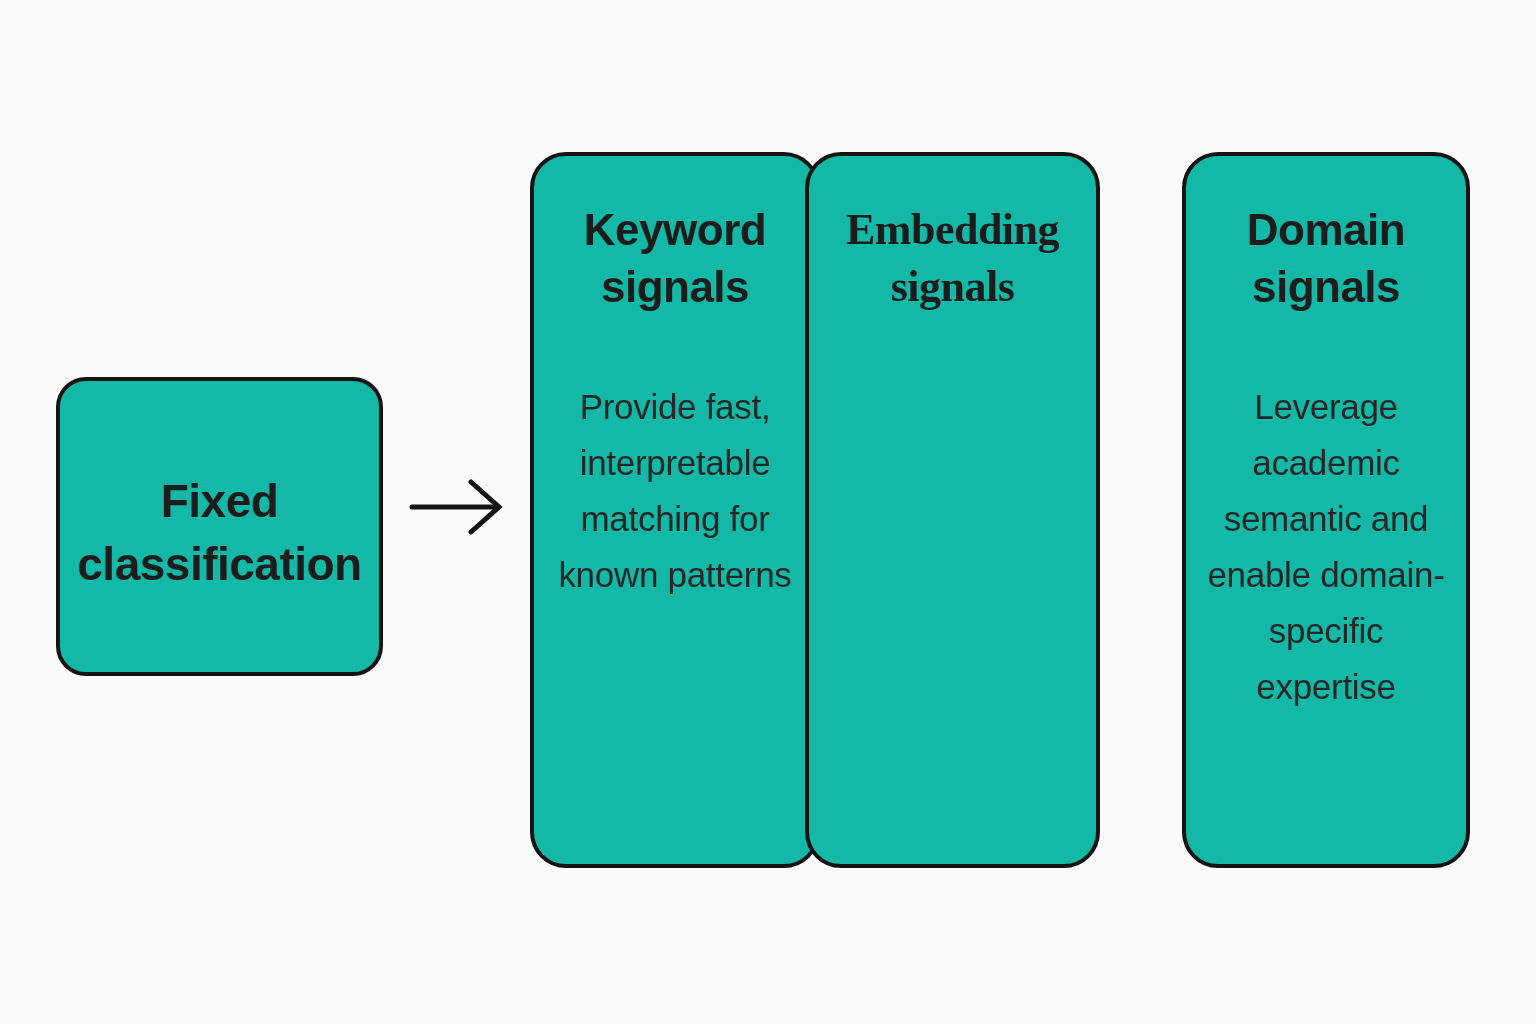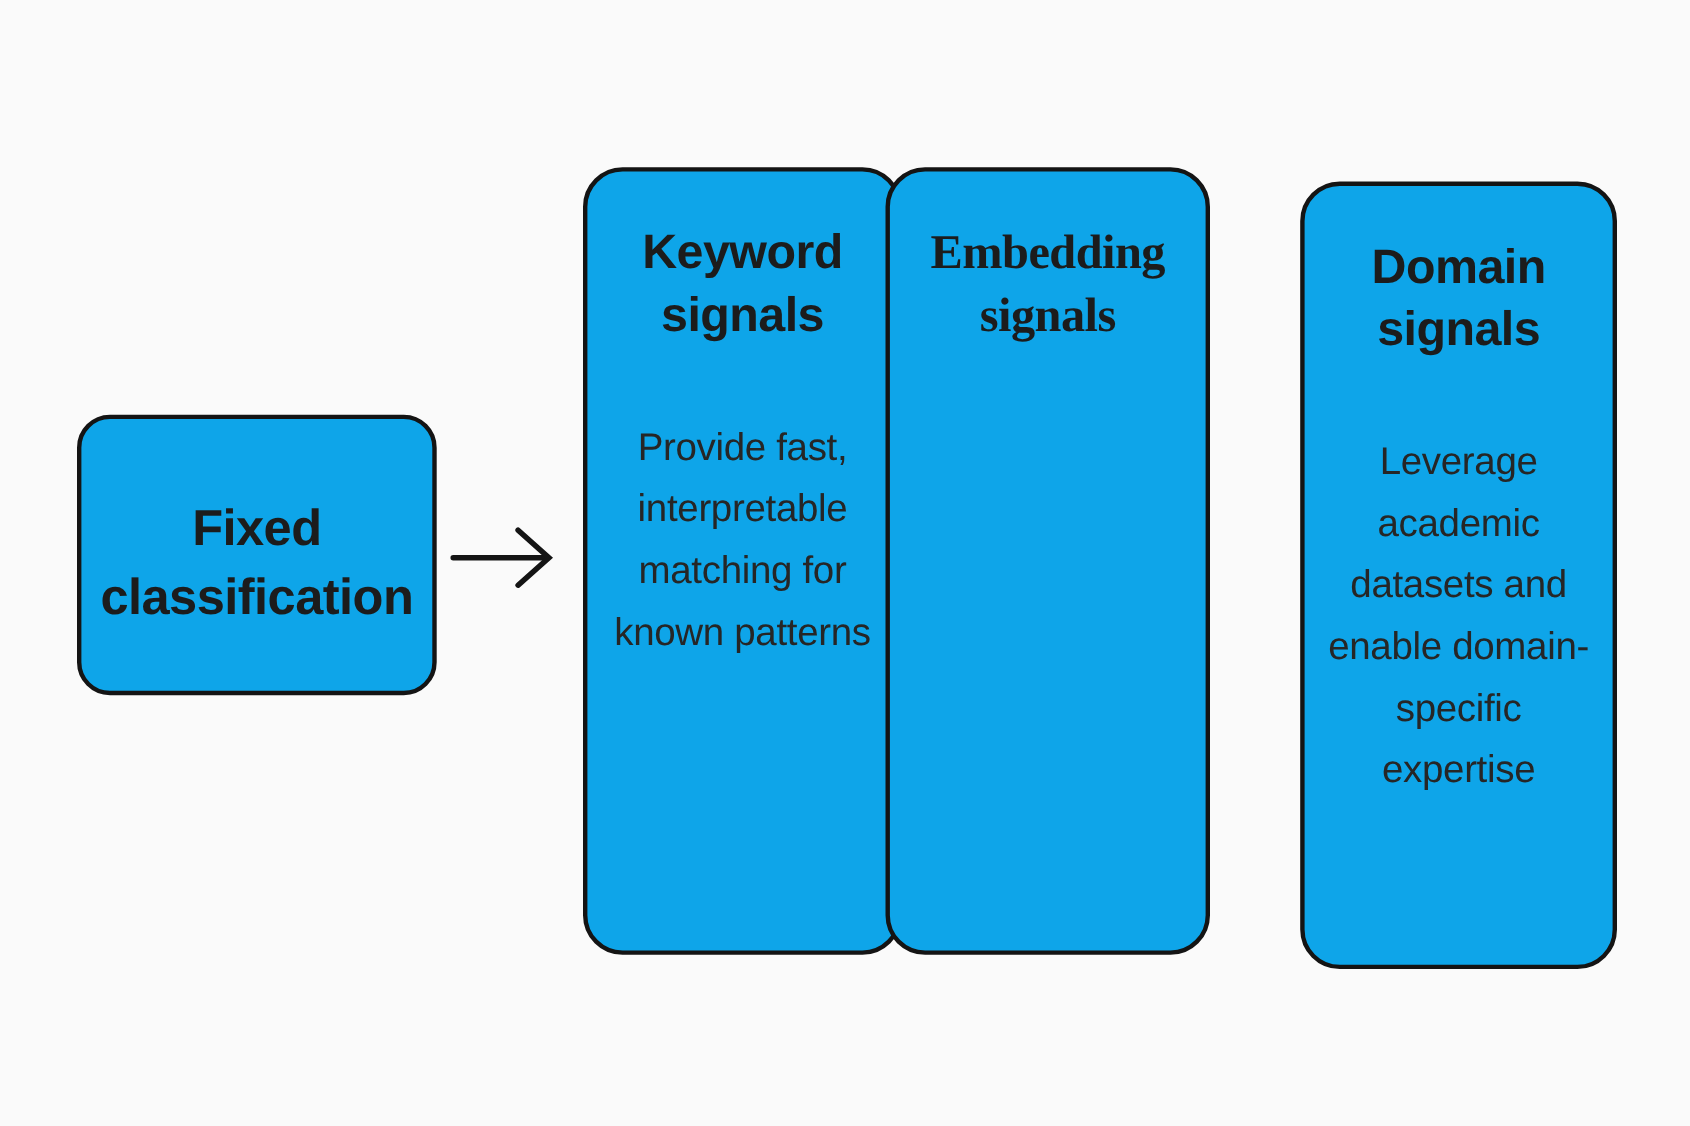--- a/index.html
+++ b/index.html
@@ -9,27 +9,27 @@
     font-family: "Liberation Sans", sans-serif;
     overflow: hidden;
     position: relative;
   }
   .stage { position: absolute; inset: 0; }
 
   .node {
     position: absolute;
     border: 4px solid #141414;
     border-radius: 32px;
-    background: #0ea5e9;
+    background: #14b8a6;
   }
 
   
   .source-node {
-    left: 70px; top: 377px;
-    width: 327px; height: 255px;
+    left: 56px; top: 377px;
+    width: 327px; height: 299px;
     border-radius: 30px;
     display: flex; align-items: center; justify-content: center;
     text-align: center;
     padding-top: 12px;
   }
   .source-label {
     font-size: 46px; font-weight: bold;
     line-height: 1.35;
     color: #1c1c1c;
     letter-spacing: -0.5px;
@@ -44,21 +44,21 @@
 
   
   .card {
     position: absolute;
     top: 152px; height: 716px;
     border-radius: 36px;
     text-align: center;
   }
   .card-1 { left: 530px; width: 290px; }
   .card-2 { left: 805px; width: 295px; font-family: Liberation Serif, serif; }
-  .card-3 { left: 1182px; width: 288px; margin-top: 13px; }
+  .card-3 { left: 1182px; width: 288px; }
 
   .card-title {
     margin-top: 45px;
     padding: 0 8px;
     font-size: 44px; font-weight: bold;
     line-height: 1.3;
     color: #1c1c1c;
     letter-spacing: -0.5px;
   }
   .card-desc {
@@ -88,16 +88,16 @@
     <div class="card-title">Keyword signals</div>
     <div class="card-desc">Provide fast, interpretable matching for known patterns</div>
   </div>
 
   <div class="node card card-2">
     <div class="card-title">Embedding signals</div>
   </div>
 
   <div class="node card card-3">
     <div class="card-title">Domain signals</div>
-    <div class="card-desc">Leverage academic datasets and enable domain-specific expertise</div>
+    <div class="card-desc">Leverage academic semantic and enable domain-specific expertise</div>
   </div>
 
 </div>
 
 </body></html>

